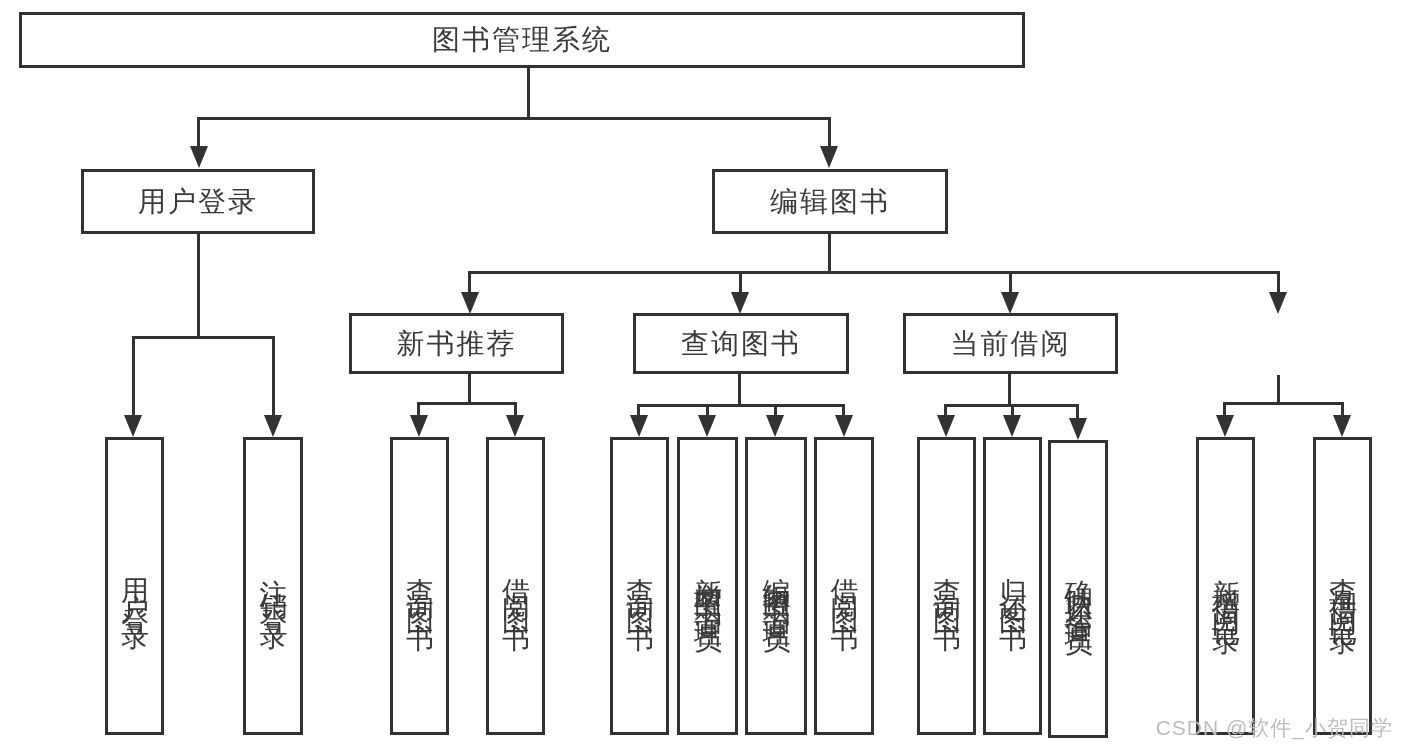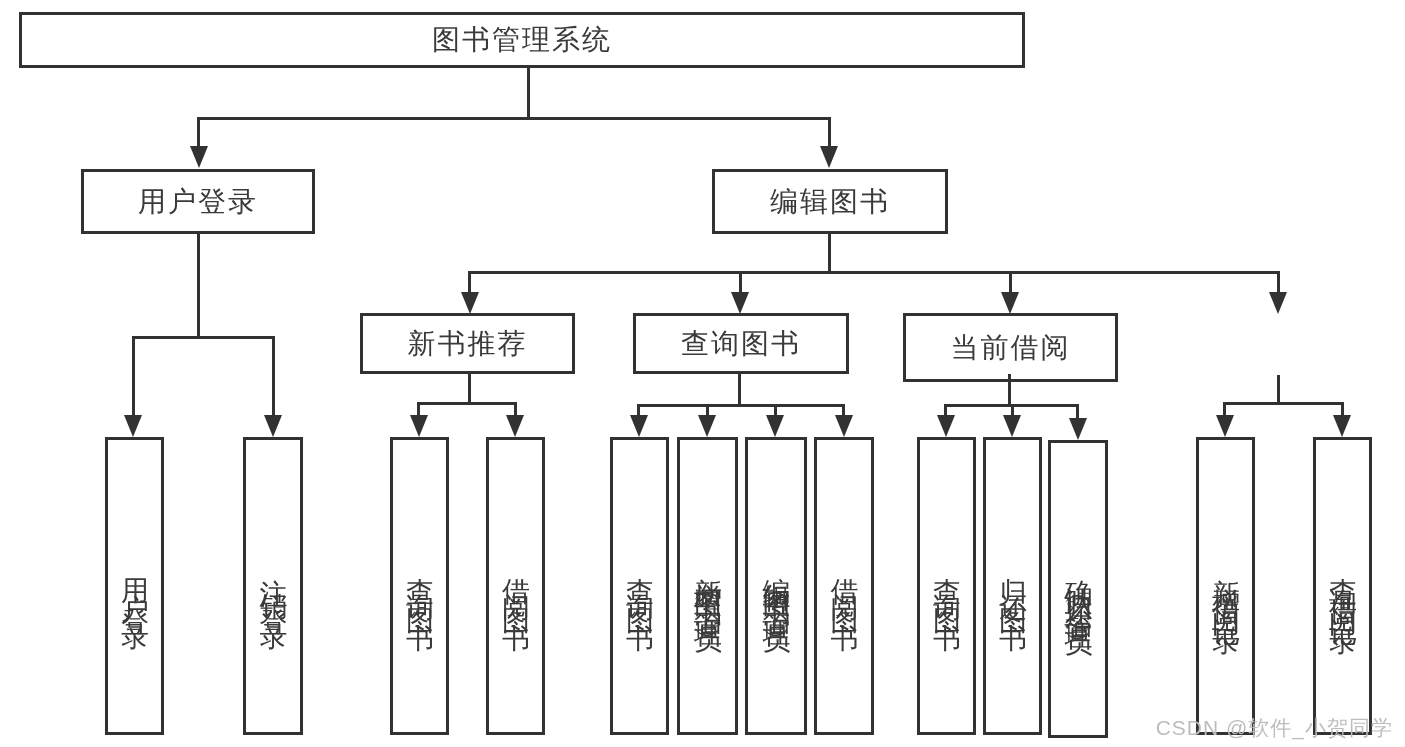--- a/index.html
+++ b/index.html
@@ -32,23 +32,23 @@
 </head>
 <body>
 
 <div class="canvas">
 
   <div class="box hbox" style="left:19px;top:12px;width:1006px;height:56px;">图书管理系统</div>
 
   <div class="box hbox" style="left:81px;top:169px;width:234px;height:65px;">用户登录</div>
   <div class="box hbox" style="left:712px;top:169px;width:236px;height:65px;">编辑图书</div>
 
-  <div class="box hbox" style="left:360px;top:313px;width:215px;height:61px;">新书推荐</div>
+  <div class="box hbox" style="left:349px;top:313px;width:215px;height:61px;">新书推荐</div>
   <div class="box hbox" style="left:633px;top:313px;width:216px;height:61px;">查询图书</div>
-  <div class="box hbox" style="left:903px;top:313px;width:215px;height:69px;">当前借阅</div>
+  <div class="box hbox" style="left:903px;top:313px;width:215px;height:61px;">当前借阅</div>
 
   <div class="box vbox sp-wide" style="left:105px;top:437px;width:59px;height:298px;">用户登录</div>
   <div class="box vbox sp-wide" style="left:243px;top:437px;width:60px;height:298px;">注销登录</div>
 
   <div class="box vbox sp-wide" style="left:390px;top:437px;width:59px;height:298px;">查询图书</div>
   <div class="box vbox sp-wide" style="left:486px;top:437px;width:59px;height:298px;">借阅图书</div>
 
   <div class="box vbox sp-wide" style="left:610px;top:437px;width:59px;height:298px;">查询图书</div>
   <div class="box vbox sp-tight" style="left:677px;top:437px;width:61px;height:298px;">新增图书（管理员）</div>
   <div class="box vbox sp-tight" style="left:745px;top:437px;width:62px;height:298px;">编辑图书（管理员）</div>

